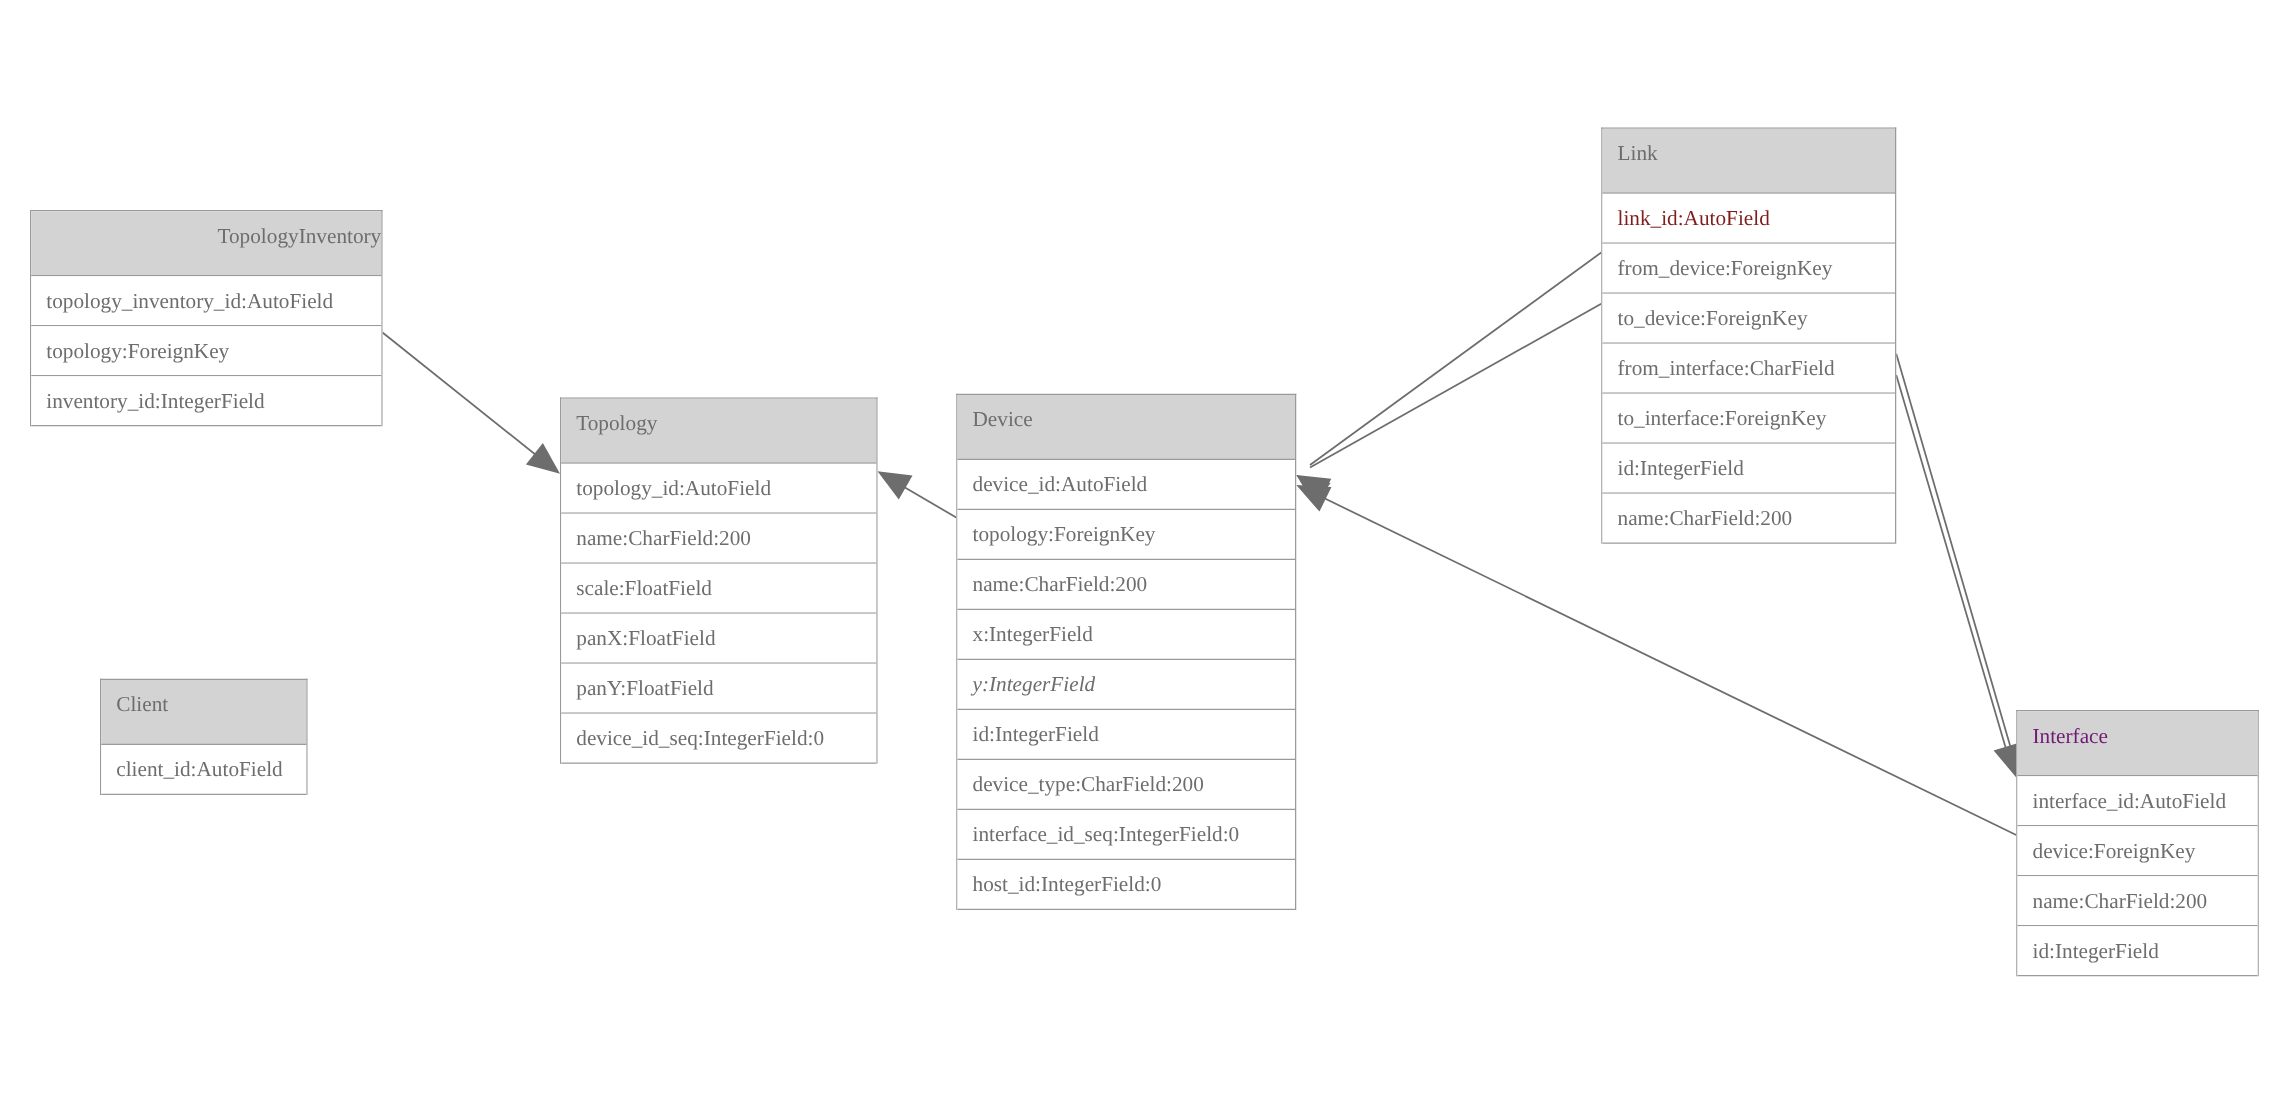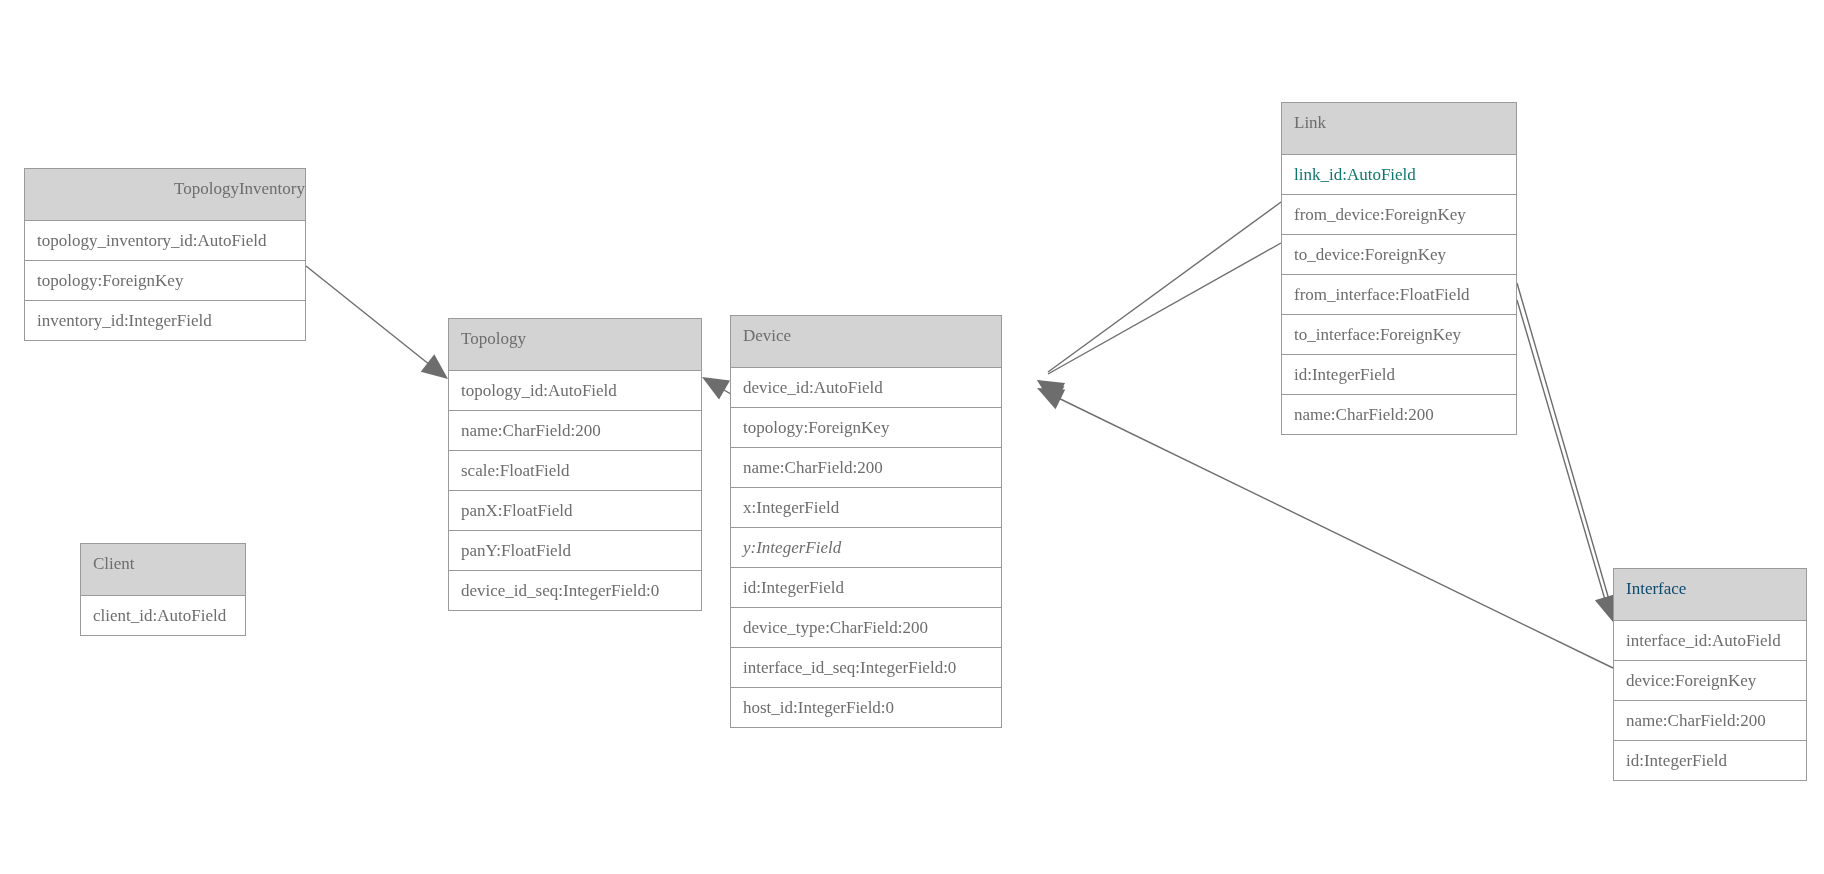--- a/index.html
+++ b/index.html
@@ -111,44 +111,44 @@
       </div>
       <div class="entity" style="left: 448px; top: 318px; width: 254px; border-color: rgb(154, 154, 154);">
         <div class="entity-header" style="background: rgb(211, 211, 211); color: rgb(109, 109, 109); border-bottom-color: rgb(154, 154, 154);">Topology</div>
         <div class="entity-field" style="color: rgb(109, 109, 109); border-bottom-color: rgb(154, 154, 154);">topology_id:AutoField</div>
         <div class="entity-field" style="color: rgb(109, 109, 109); border-bottom-color: rgb(154, 154, 154);">name:CharField:200</div>
         <div class="entity-field" style="color: rgb(109, 109, 109); border-bottom-color: rgb(154, 154, 154);">scale:FloatField</div>
         <div class="entity-field" style="color: rgb(109, 109, 109); border-bottom-color: rgb(154, 154, 154);">panX:FloatField</div>
         <div class="entity-field" style="color: rgb(109, 109, 109); border-bottom-color: rgb(154, 154, 154);">panY:FloatField</div>
         <div class="entity-field" style="color: rgb(109, 109, 109); border-bottom-color: rgb(154, 154, 154);">device_id_seq:IntegerField:0</div>
       </div>
-      <div class="entity" style="left: 730px; top: 315px; width: 272px; border-color: rgb(154, 154, 154);">
+      <div class="entity" style="left: 765px; top: 315px; width: 272px; border-color: rgb(154, 154, 154);">
         <div class="entity-header" style="background: rgb(211, 211, 211); color: rgb(109, 109, 109); border-bottom-color: rgb(154, 154, 154);">Device</div>
         <div class="entity-field" style="color: rgb(109, 109, 109); border-bottom-color: rgb(154, 154, 154);">device_id:AutoField</div>
         <div class="entity-field" style="color: rgb(109, 109, 109); border-bottom-color: rgb(154, 154, 154);">topology:ForeignKey</div>
         <div class="entity-field" style="color: rgb(109, 109, 109); border-bottom-color: rgb(154, 154, 154);">name:CharField:200</div>
         <div class="entity-field" style="color: rgb(109, 109, 109); border-bottom-color: rgb(154, 154, 154);">x:IntegerField</div>
         <div class="entity-field" style="color: rgb(109, 109, 109); border-bottom-color: rgb(154, 154, 154); font-style: italic;">y:IntegerField</div>
         <div class="entity-field" style="color: rgb(109, 109, 109); border-bottom-color: rgb(154, 154, 154);">id:IntegerField</div>
         <div class="entity-field" style="color: rgb(109, 109, 109); border-bottom-color: rgb(154, 154, 154);">device_type:CharField:200</div>
         <div class="entity-field" style="color: rgb(109, 109, 109); border-bottom-color: rgb(154, 154, 154);">interface_id_seq:IntegerField:0</div>
         <div class="entity-field" style="color: rgb(109, 109, 109); border-bottom-color: rgb(154, 154, 154);">host_id:IntegerField:0</div>
       </div>
       <div class="entity" style="left: 1281px; top: 102px; width: 236px; border-color: rgb(154, 154, 154);">
         <div class="entity-header" style="background: rgb(211, 211, 211); color: rgb(109, 109, 109); border-bottom-color: rgb(154, 154, 154);">Link</div>
-        <div class="entity-field" style="color: #0f766e; border-bottom-color: rgb(154, 154, 154);">link_id:AutoField</div>
+        <div class="entity-field" style="color: #7f1d1d; border-bottom-color: rgb(154, 154, 154);">link_id:AutoField</div>
         <div class="entity-field" style="color: rgb(109, 109, 109); border-bottom-color: rgb(154, 154, 154);">from_device:ForeignKey</div>
         <div class="entity-field" style="color: rgb(109, 109, 109); border-bottom-color: rgb(154, 154, 154);">to_device:ForeignKey</div>
-        <div class="entity-field" style="color: rgb(109, 109, 109); border-bottom-color: rgb(154, 154, 154);">from_interface:FloatField</div>
+        <div class="entity-field" style="color: rgb(109, 109, 109); border-bottom-color: rgb(154, 154, 154);">from_interface:CharField</div>
         <div class="entity-field" style="color: rgb(109, 109, 109); border-bottom-color: rgb(154, 154, 154);">to_interface:ForeignKey</div>
         <div class="entity-field" style="color: rgb(109, 109, 109); border-bottom-color: rgb(154, 154, 154);">id:IntegerField</div>
         <div class="entity-field" style="color: rgb(109, 109, 109); border-bottom-color: rgb(154, 154, 154);">name:CharField:200</div>
       </div>
       <div class="entity" style="left: 1613px; top: 568px; width: 194px; border-color: rgb(154, 154, 154);">
-        <div class="entity-header" style="background: rgb(211, 211, 211); color: #0c4a6e; border-bottom-color: rgb(154, 154, 154);">Interface</div>
+        <div class="entity-header" style="background: rgb(211, 211, 211); color: #701a75; border-bottom-color: rgb(154, 154, 154);">Interface</div>
         <div class="entity-field" style="color: rgb(109, 109, 109); border-bottom-color: rgb(154, 154, 154);">interface_id:AutoField</div>
         <div class="entity-field" style="color: rgb(109, 109, 109); border-bottom-color: rgb(154, 154, 154);">device:ForeignKey</div>
         <div class="entity-field" style="color: rgb(109, 109, 109); border-bottom-color: rgb(154, 154, 154);">name:CharField:200</div>
         <div class="entity-field" style="color: rgb(109, 109, 109); border-bottom-color: rgb(154, 154, 154);">id:IntegerField</div>
       </div>
     </div>
 
 </div>
 
 </body></html>

